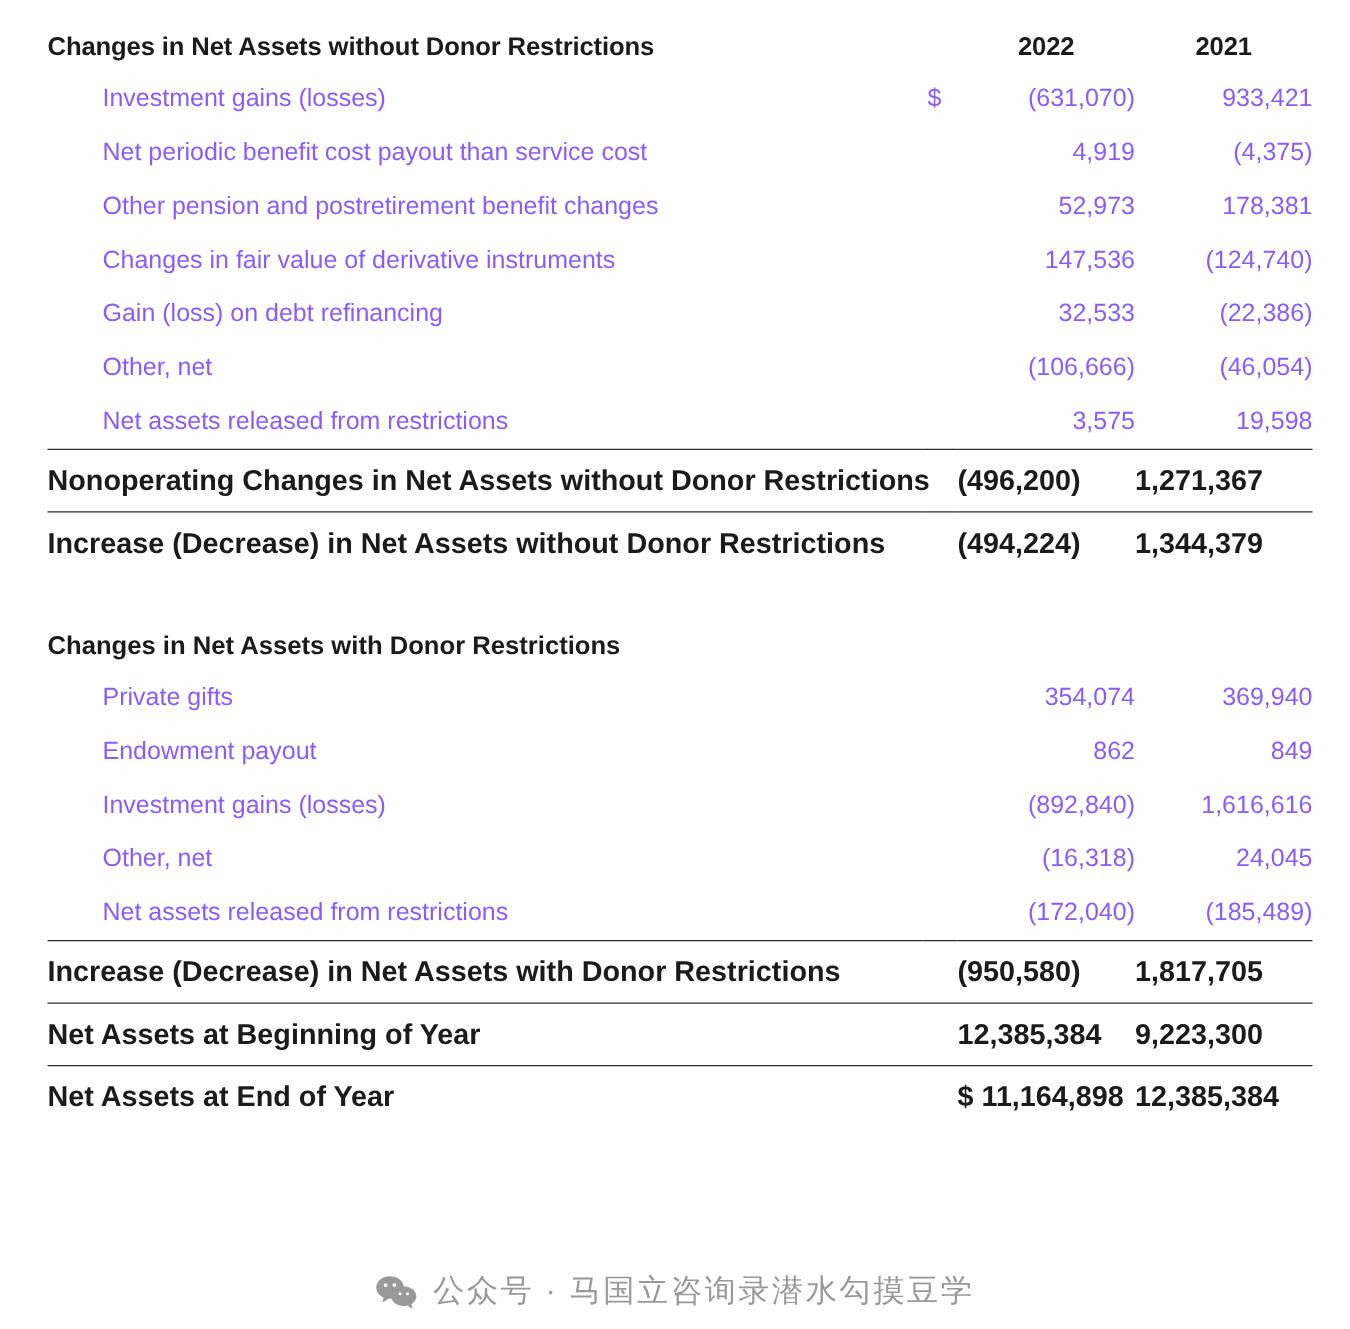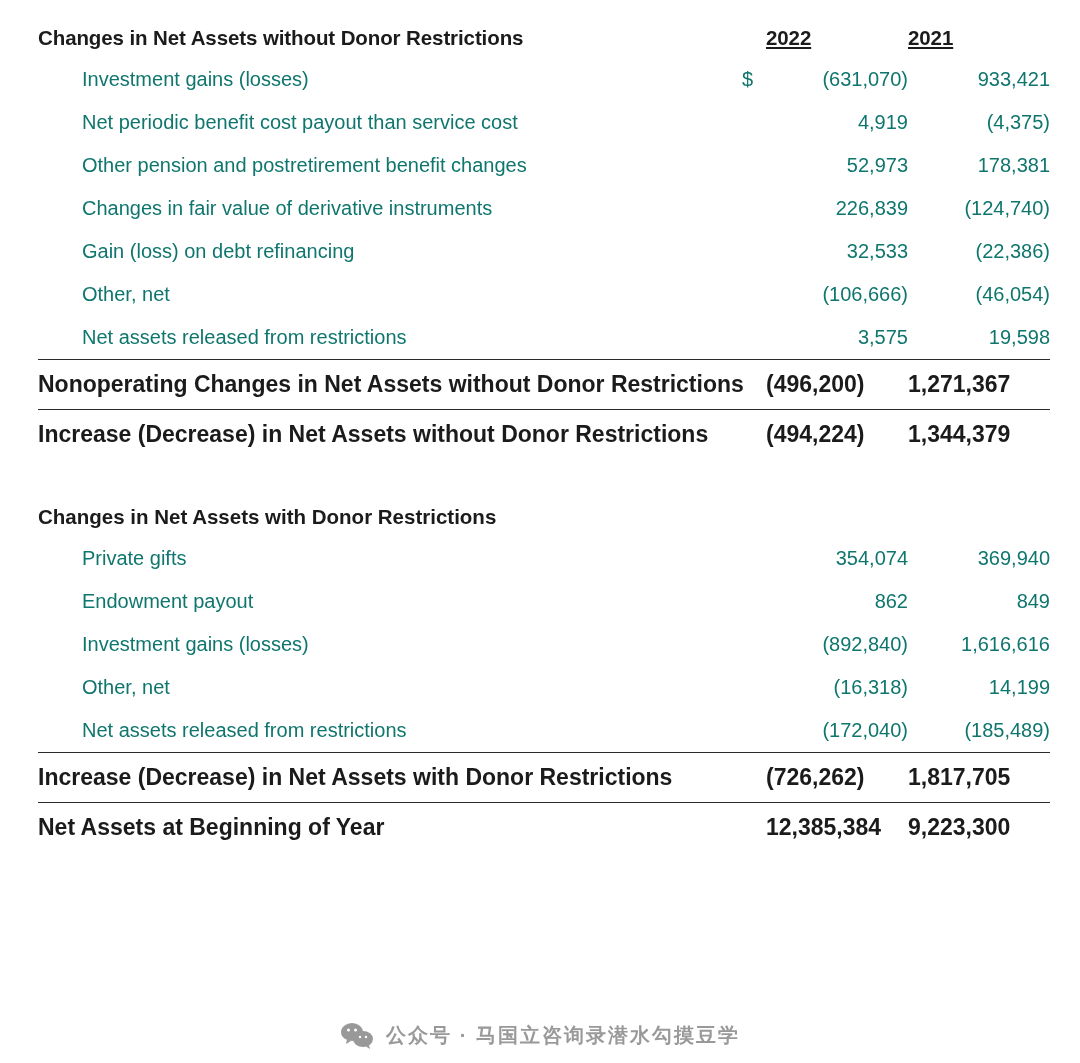--- a/index.html
+++ b/index.html
@@ -36,31 +36,30 @@
   }
 
   .row-h td {
     font-size: 20.5px;
     font-weight: bold;
     letter-spacing: -0.1px;
     padding-bottom: 8px;
     padding-top: 4px;
   }
   .row-h td.num {
-    text-align: left;
-    font-weight: bold;
-    text-decoration: underline;
+    text-align: center;
+    font-weight: bold;
   }
 
   .row-i td {
     font-size: 20px;
     font-weight: normal;
     padding-top: 10px;
     padding-bottom: 10px;
-    color: #0f766e;
+    color: #8b5cf6;
   }
   .row-i td.label { padding-left: 44px; }
   .row-i td.num { text-align: right; }
   .row-i td.sym { text-align: left; padding-left: 4px; }
 
   .row-t td {
     font-size: 23px;
     font-weight: bold;
     padding-top: 11px;
     padding-bottom: 11px;
@@ -85,25 +84,24 @@
   .watermark {
     position: absolute;
     left: 0;
     right: 0;
     bottom: 14px;
     display: flex;
     align-items: center;
     justify-content: center;
     gap: 12px;
     color: #8c8c8c;
-    font-size: 20px;
+    font-size: 25px;
     letter-spacing: 2px;
     opacity: 0.88;
     pointer-events: none;
-    font-weight: bold;
   }
   .wechat-badge {
     width: 34px;
     height: 28px;
     position: relative;
     display: inline-block;
   }
   .wechat-badge svg { display: block; }
 </style>
 </head>
@@ -140,21 +138,21 @@
       </tr>
       <tr class="row-i">
         <td class="label">Other pension and postretirement benefit changes</td>
         <td class="sym"></td>
         <td class="num">52,973</td>
         <td class="num">178,381</td>
       </tr>
       <tr class="row-i">
         <td class="label">Changes in fair value of derivative instruments</td>
         <td class="sym"></td>
-        <td class="num">226,839</td>
+        <td class="num">147,536</td>
         <td class="num">(124,740)</td>
       </tr>
       <tr class="row-i">
         <td class="label">Gain (loss) on debt refinancing</td>
         <td class="sym"></td>
         <td class="num">32,533</td>
         <td class="num">(22,386)</td>
       </tr>
       <tr class="row-i">
         <td class="label">Other, net</td>
@@ -203,38 +201,43 @@
       <tr class="row-i">
         <td class="label">Investment gains (losses)</td>
         <td class="sym"></td>
         <td class="num">(892,840)</td>
         <td class="num">1,616,616</td>
       </tr>
       <tr class="row-i">
         <td class="label">Other, net</td>
         <td class="sym"></td>
         <td class="num">(16,318)</td>
-        <td class="num">14,199</td>
+        <td class="num">24,045</td>
       </tr>
       <tr class="row-i">
         <td class="label">Net assets released from restrictions</td>
         <td class="sym"></td>
         <td class="num">(172,040)</td>
         <td class="num">(185,489)</td>
       </tr>
 
       <tr class="row-t rule-top">
         <td colspan="2">Increase (Decrease) in Net Assets with Donor Restrictions</td>
-        <td class="num">(726,262)</td>
+        <td class="num">(950,580)</td>
         <td class="num">1,817,705</td>
       </tr>
       <tr class="row-t rule-top">
         <td colspan="2">Net Assets at Beginning of Year</td>
         <td class="num">12,385,384</td>
         <td class="num">9,223,300</td>
+      </tr>
+      <tr class="row-t rule-top">
+        <td colspan="2">Net Assets at End of Year</td>
+        <td class="num">$ 11,164,898</td>
+        <td class="num">12,385,384</td>
       </tr>
     </tbody>
   </table>
 </div>
 
 <div class="watermark">
   <span class="wechat-badge">
     <svg width="34" height="28" viewBox="0 0 34 28" xmlns="http://www.w3.org/2000/svg">
       <ellipse cx="12" cy="11" rx="11" ry="9" fill="#8c8c8c"></ellipse>
       <polygon points="7,18 6,23 11,20" fill="#8c8c8c"></polygon>

